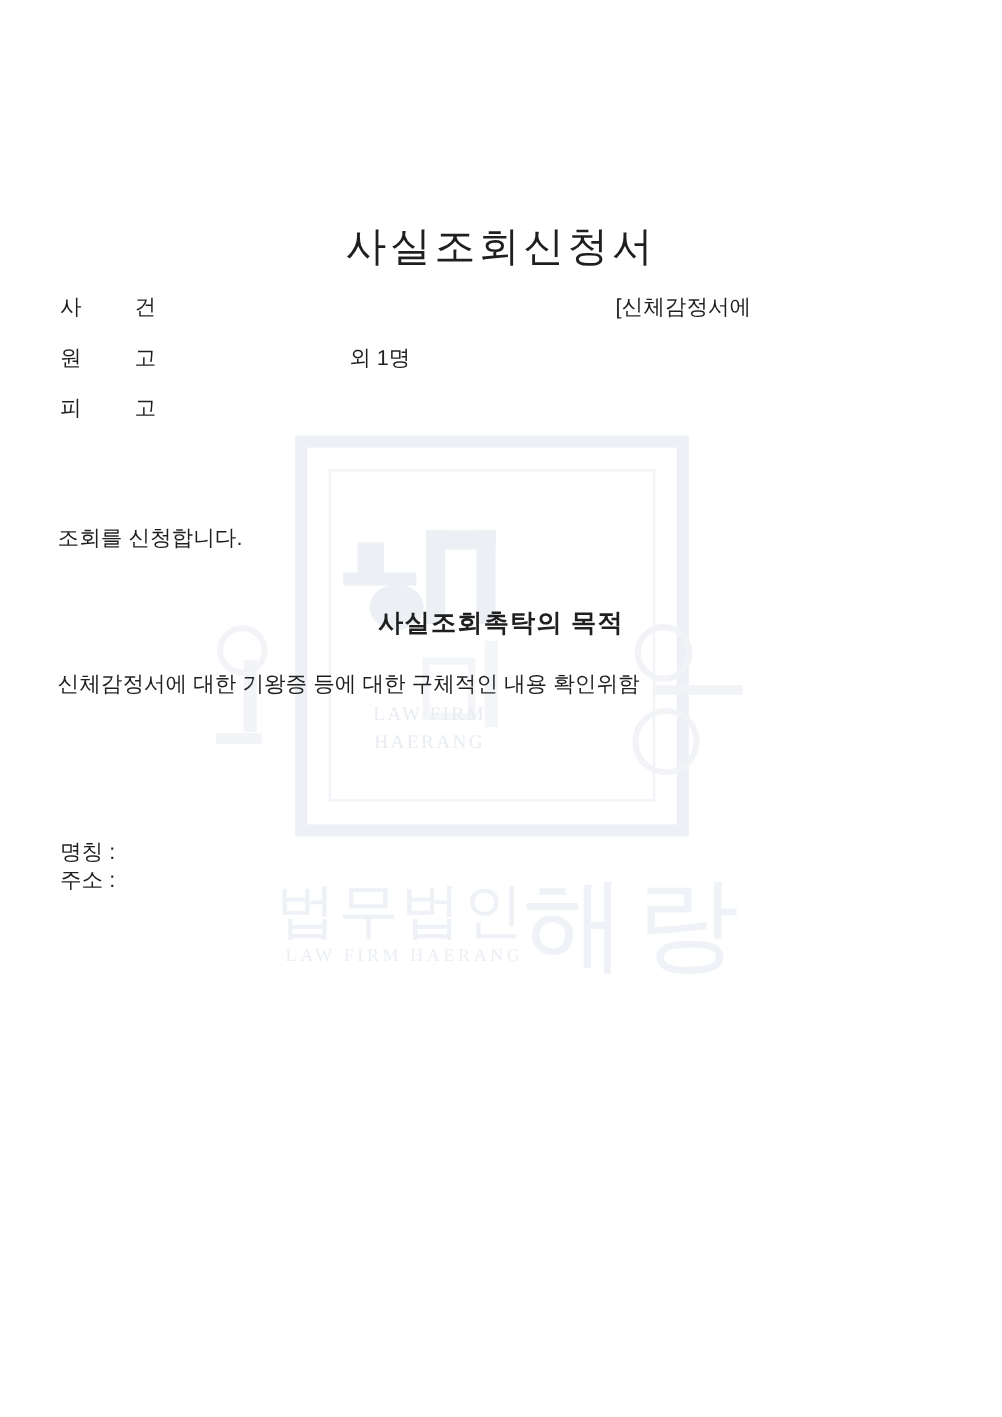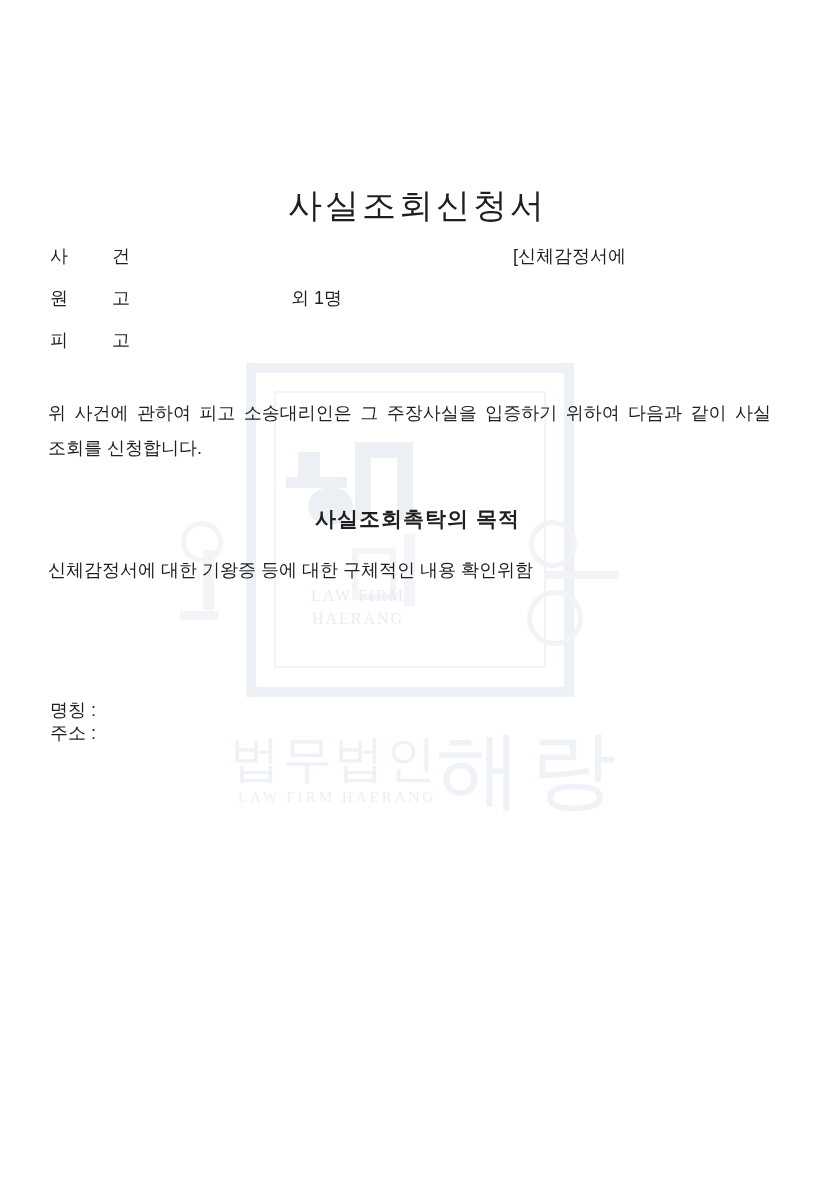--- a/index.html
+++ b/index.html
@@ -106,21 +106,20 @@
       <span class="case-value">외 1명</span>
     </div>
 
     <div class="abs case-row row-3">
       <span class="label-pair">
         <span>피</span>
         <span>고</span>
       </span>
     </div>
 
-    <div class="abs body-line1">위 사건에 관하여 피고 소송대리인은 그 주장사실을 입증하기 위하여 다음과 같이 사실</div>
     <div class="abs body-line2">조회를 신청합니다.</div>
 
     <div class="abs sec-content">신체감정서에 대한 기왕증 등에 대한 구체적인 내용 확인위함</div>
     <div class="abs sec-heading">사실조회촉탁의 목적</div>
 
 
     <div class="abs field field-name">명칭 :</div>
     <div class="abs field field-addr">주소 :</div>
 
   </div>

